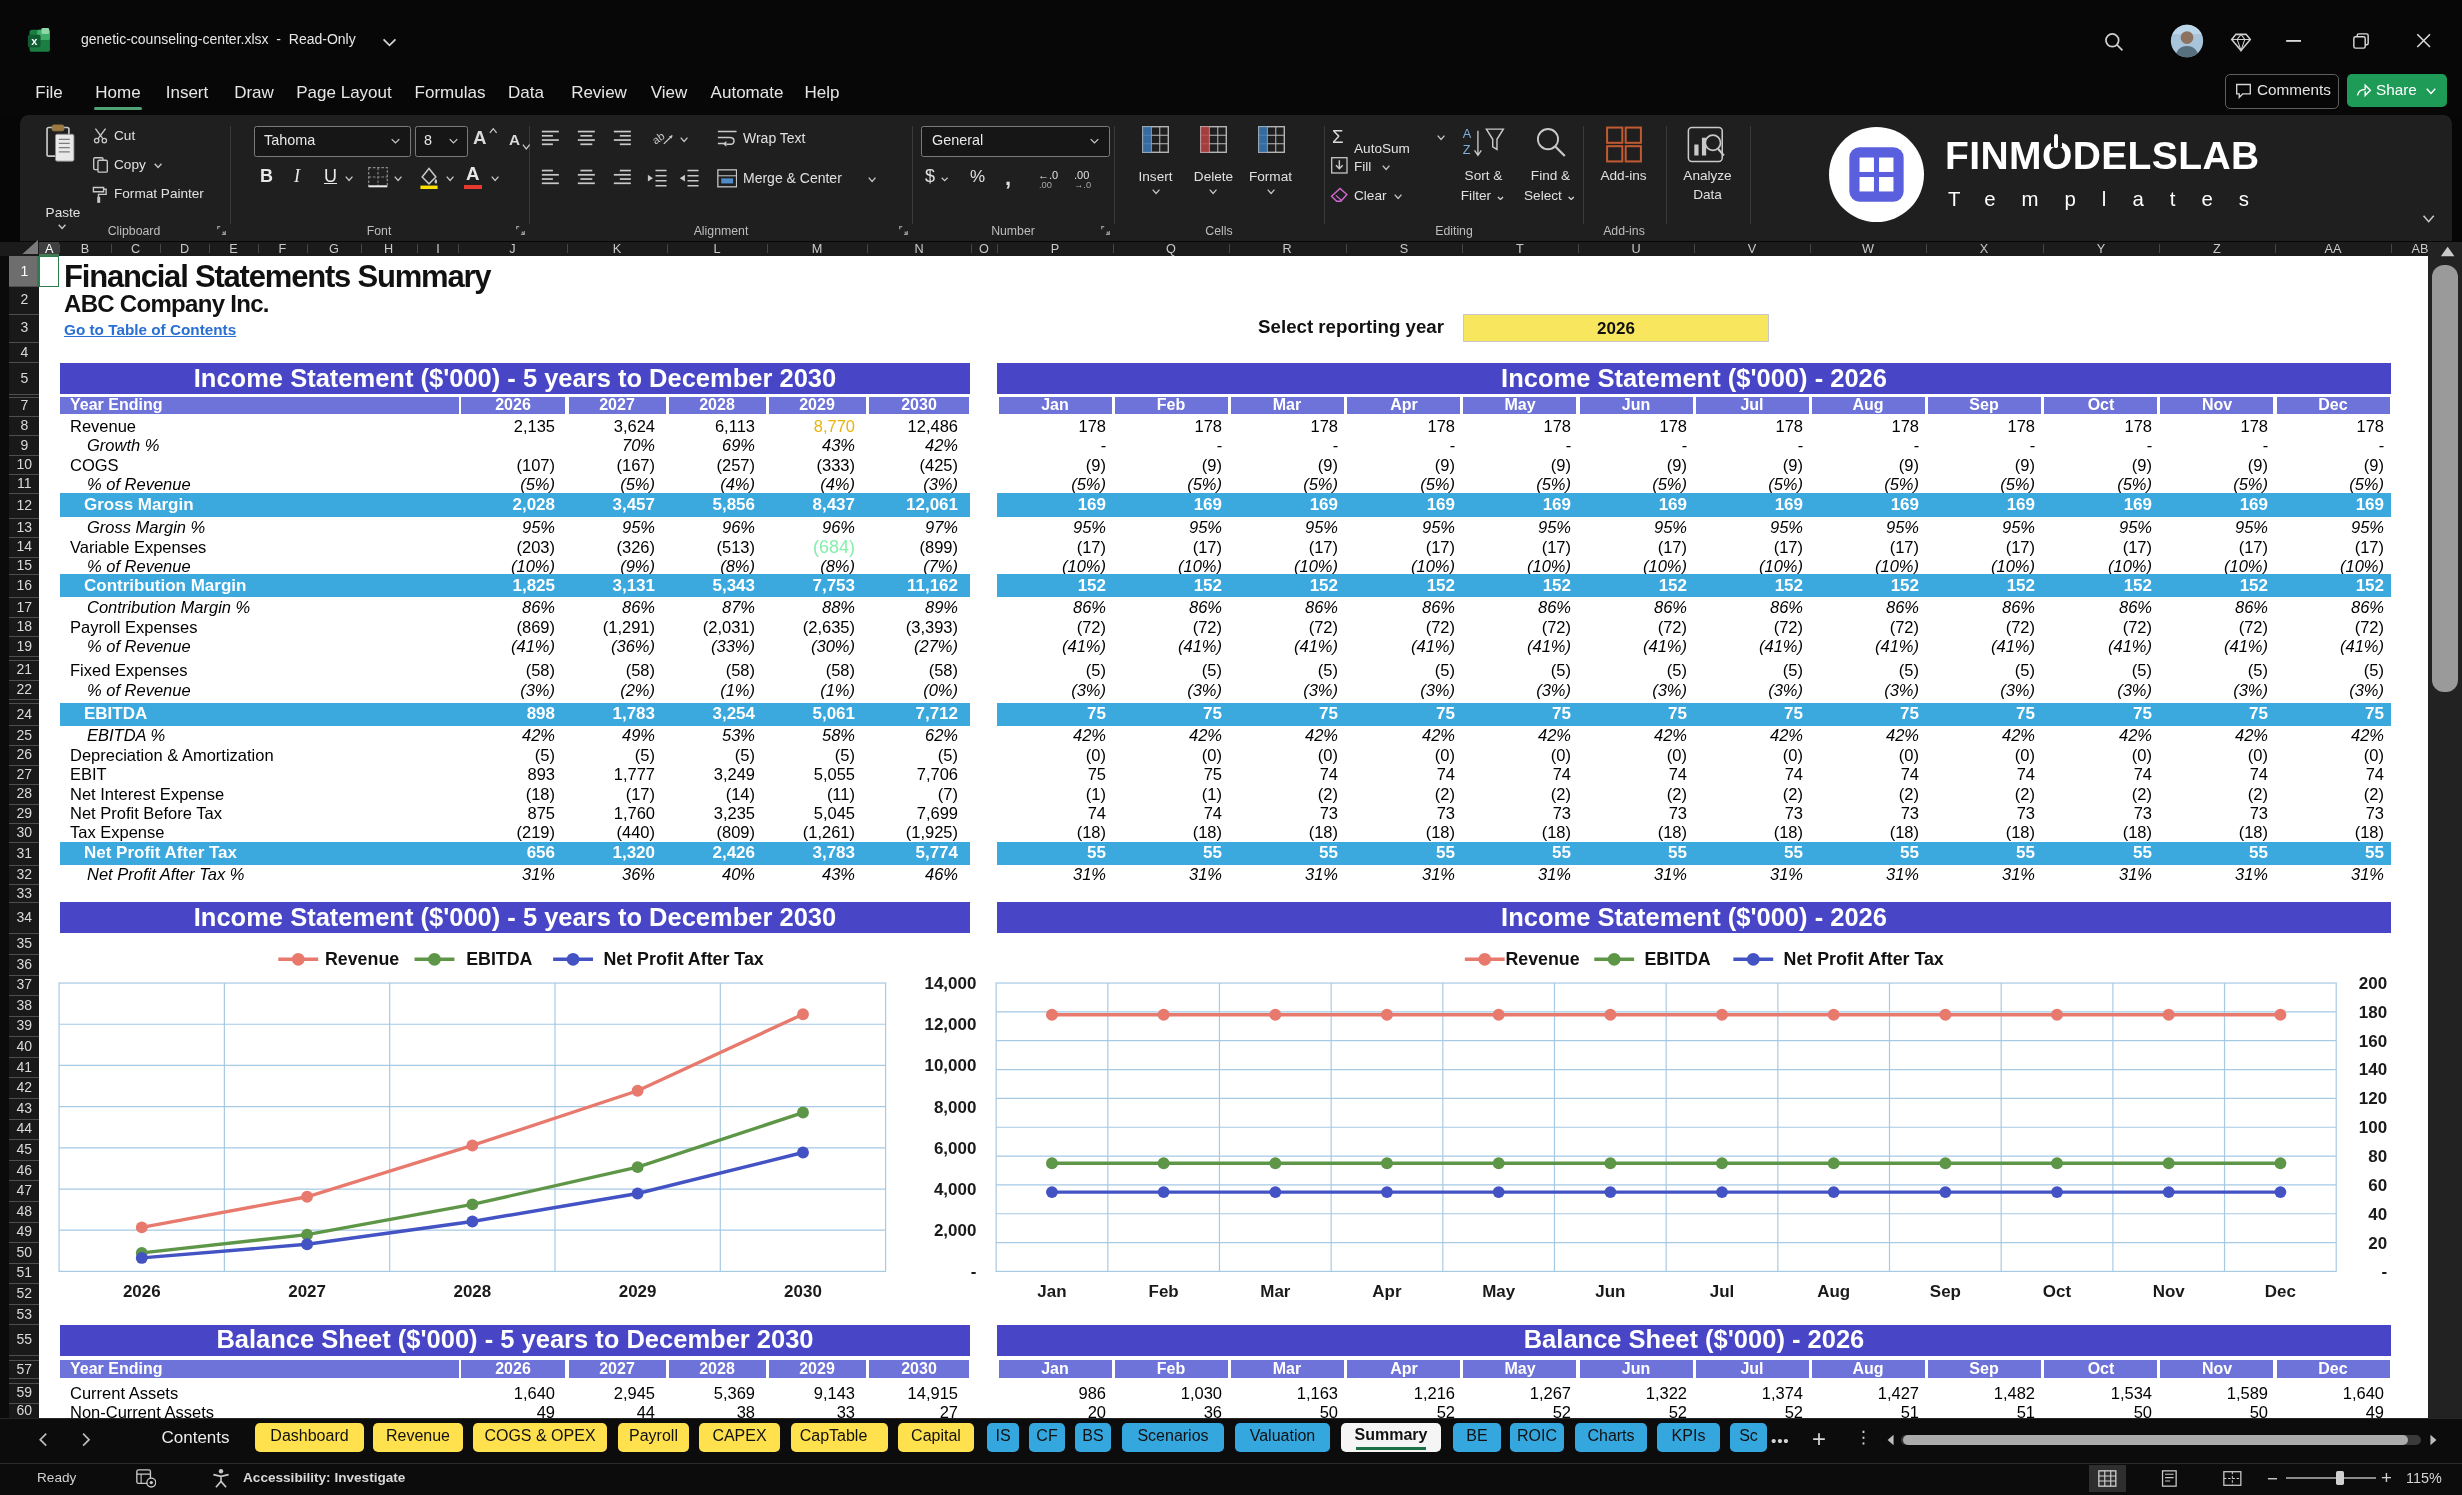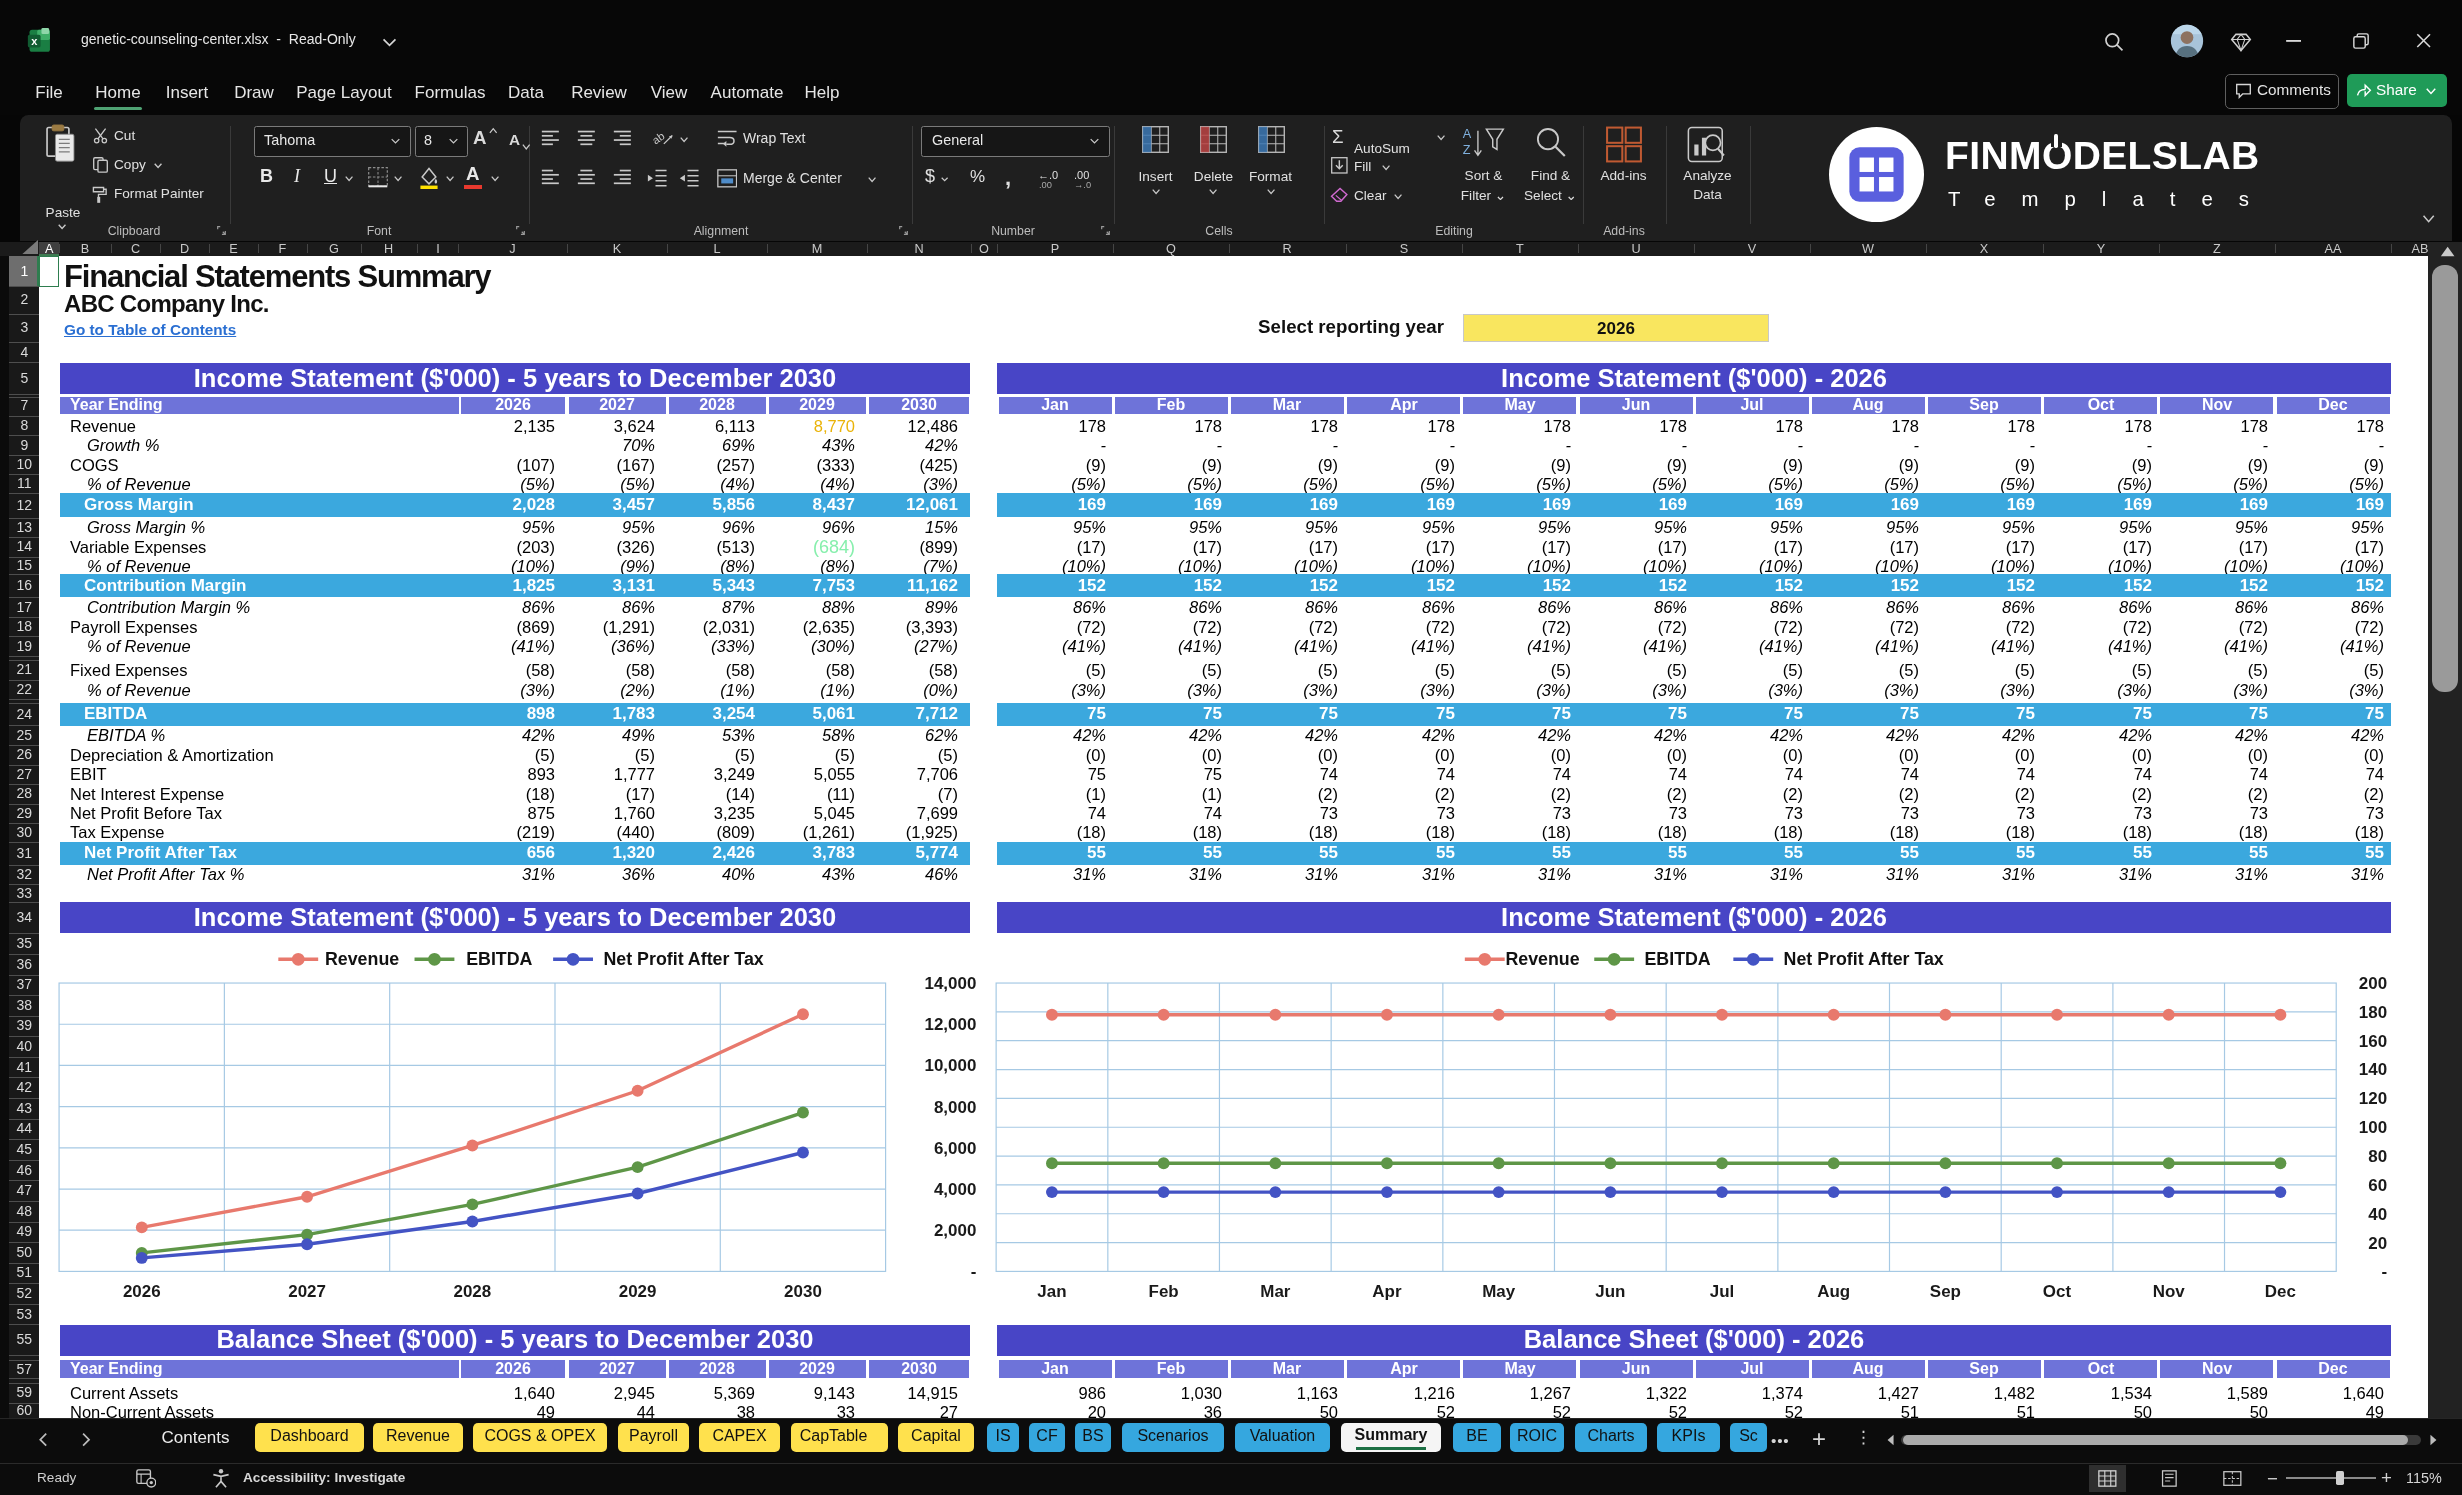--- a/index.html
+++ b/index.html
@@ -674,21 +674,21 @@
 <div class="a b r" style="right:543px;top:496px;font-size:17px;color:#fff;line-height:18.7px;">169</div>
 <div class="a b r" style="right:427px;top:496px;font-size:17px;color:#fff;line-height:18.7px;">169</div>
 <div class="a b r" style="right:310px;top:496px;font-size:17px;color:#fff;line-height:18.7px;">169</div>
 <div class="a b r" style="right:194px;top:496px;font-size:17px;color:#fff;line-height:18.7px;">169</div>
 <div class="a b r" style="right:78px;top:496px;font-size:17px;color:#fff;line-height:18.7px;">169</div>
 <div class="a i" style="left:87px;top:518px;font-size:16.5px;color:#000;line-height:18px;">Gross Margin %</div>
 <div class="a i r" style="right:1907px;top:518px;font-size:16.5px;color:#000;line-height:18px;">95%</div>
 <div class="a i r" style="right:1807px;top:518px;font-size:16.5px;color:#000;line-height:18px;">95%</div>
 <div class="a i r" style="right:1707px;top:518px;font-size:16.5px;color:#000;line-height:18px;">96%</div>
 <div class="a i r" style="right:1607px;top:518px;font-size:16.5px;color:#000;line-height:18px;">96%</div>
-<div class="a i r" style="right:1504px;top:518px;font-size:16.5px;color:#000;line-height:18px;">15%</div>
+<div class="a i r" style="right:1504px;top:518px;font-size:16.5px;color:#000;line-height:18px;">97%</div>
 <div class="a i r" style="right:1356px;top:518px;font-size:16.5px;color:#000;line-height:18px;">95%</div>
 <div class="a i r" style="right:1240px;top:518px;font-size:16.5px;color:#000;line-height:18px;">95%</div>
 <div class="a i r" style="right:1124px;top:518px;font-size:16.5px;color:#000;line-height:18px;">95%</div>
 <div class="a i r" style="right:1007px;top:518px;font-size:16.5px;color:#000;line-height:18px;">95%</div>
 <div class="a i r" style="right:891px;top:518px;font-size:16.5px;color:#000;line-height:18px;">95%</div>
 <div class="a i r" style="right:775px;top:518px;font-size:16.5px;color:#000;line-height:18px;">95%</div>
 <div class="a i r" style="right:659px;top:518px;font-size:16.5px;color:#000;line-height:18px;">95%</div>
 <div class="a i r" style="right:543px;top:518px;font-size:16.5px;color:#000;line-height:18px;">95%</div>
 <div class="a i r" style="right:427px;top:518px;font-size:16.5px;color:#000;line-height:18px;">95%</div>
 <div class="a i r" style="right:310px;top:518px;font-size:16.5px;color:#000;line-height:18px;">95%</div>

